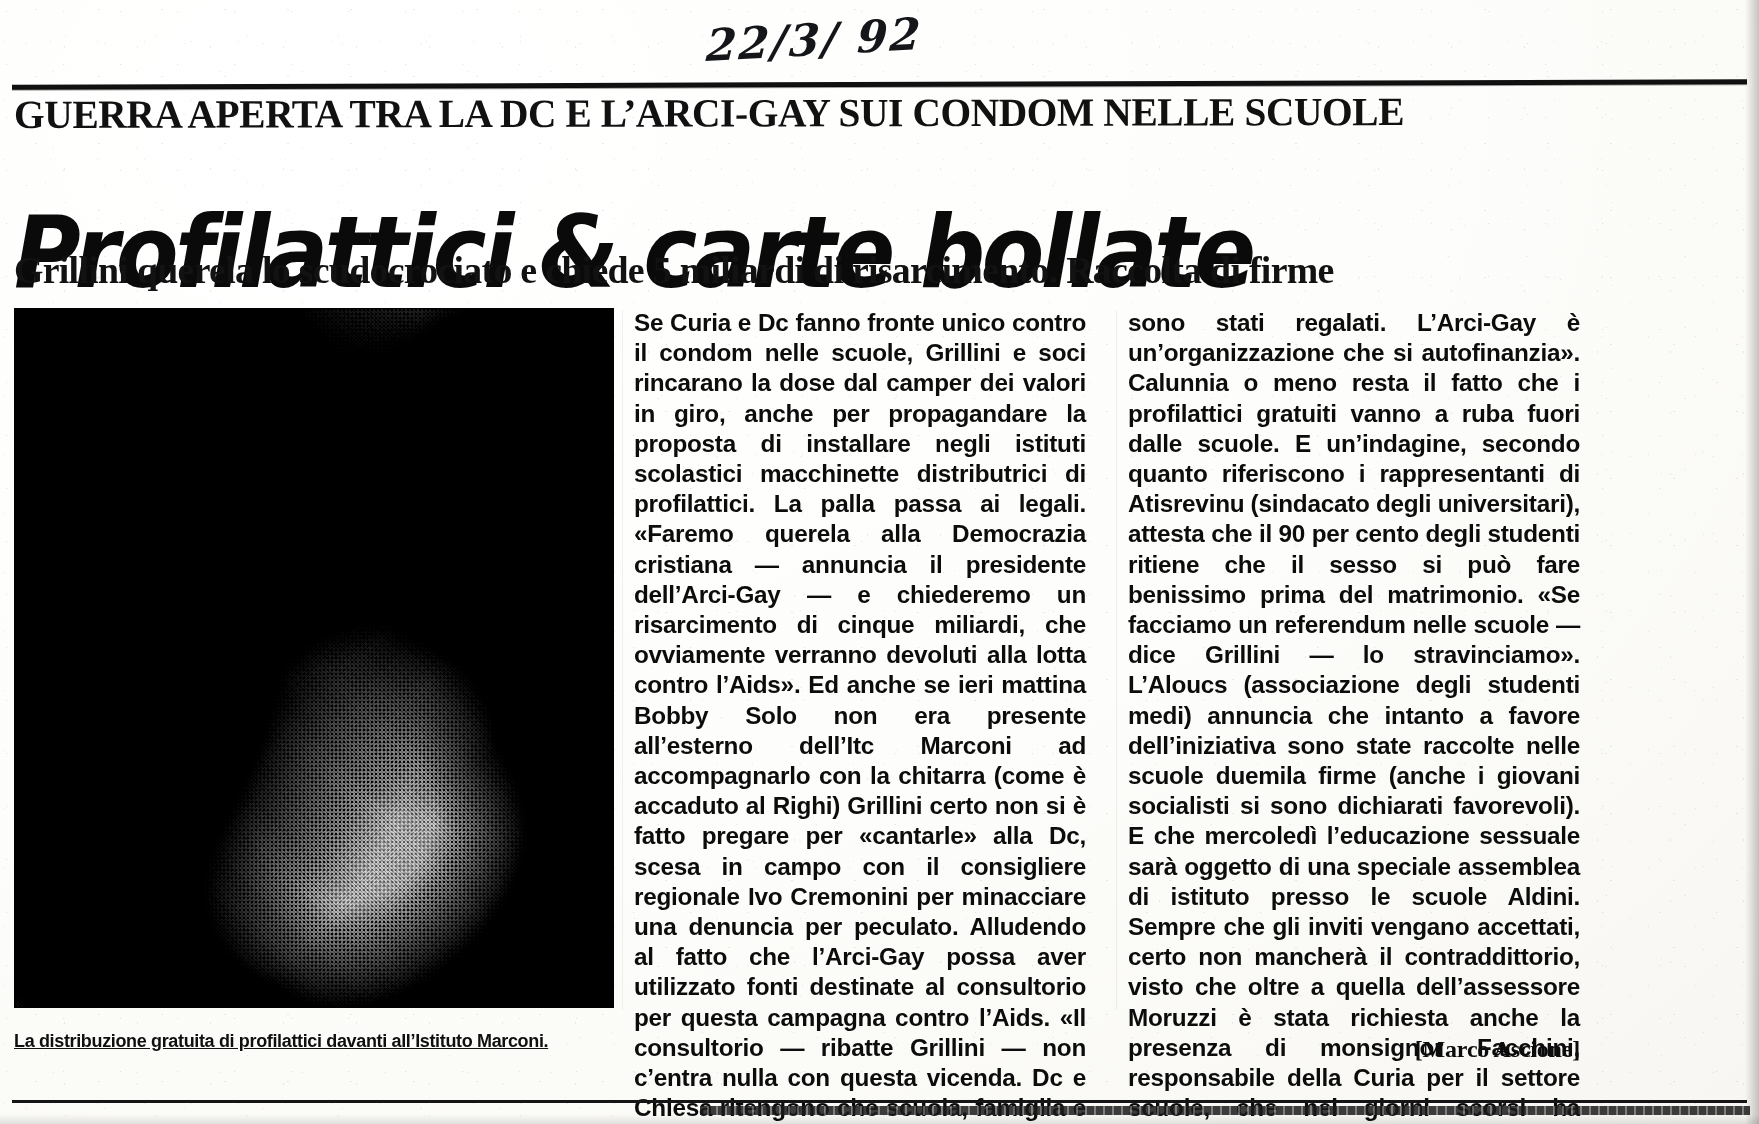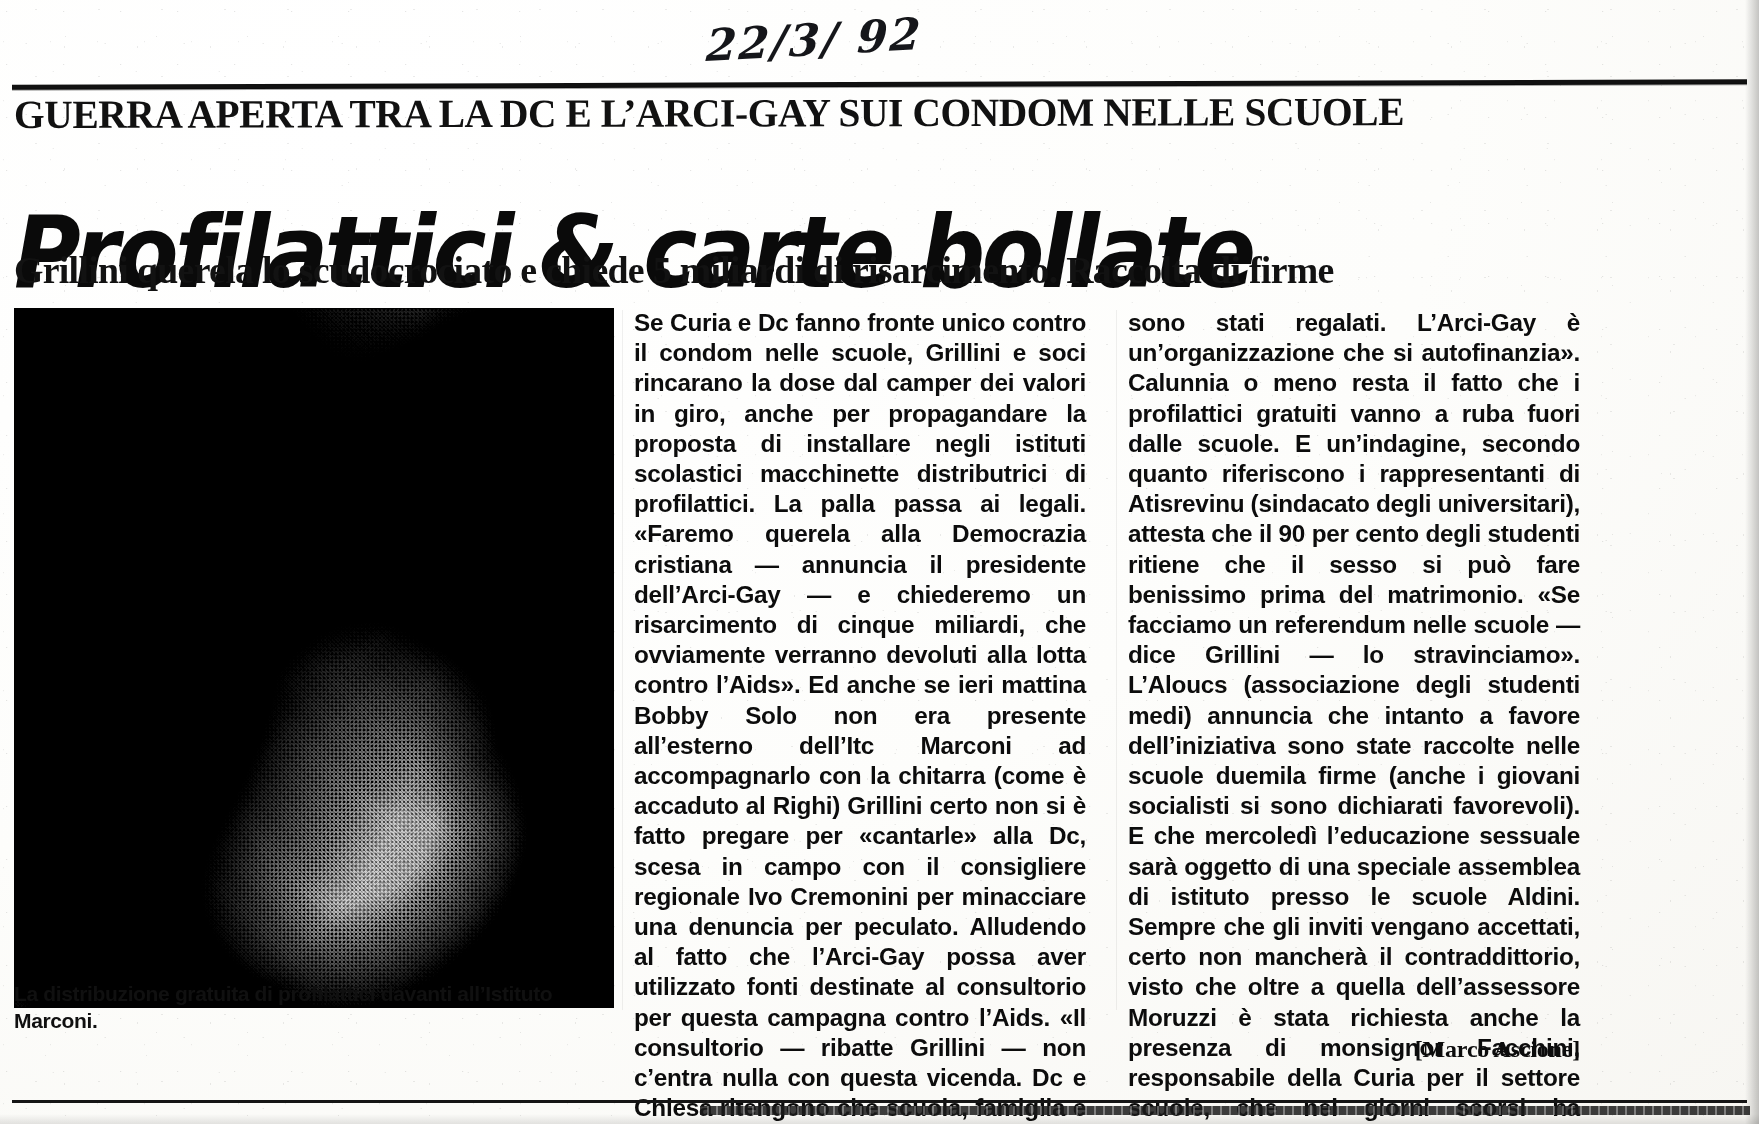--- a/index.html
+++ b/index.html
@@ -134,27 +134,28 @@
     position:absolute;inset:0;
     background-image:
       repeating-linear-gradient(45deg, rgba(0,0,0,.30) 0 1px, rgba(255,255,255,.14) 1px 2.6px),
       repeating-linear-gradient(-45deg, rgba(0,0,0,.22) 0 1px, rgba(255,255,255,.10) 1px 2.6px);
     mix-blend-mode:multiply;
     opacity:.55;
   }
 
   
   #caption{
-    position:absolute;left:4px;top:680px;width:600px;
+    position:absolute;left:4px;top:728px;width:600px;
     font-family:"Liberation Sans", sans-serif;
     font-weight:700;
-    font-size:21px;
+    font-size:18px;
     line-height:27px;
     letter-spacing:-0.35px;
     color:#101010;
+    text-decoration:underline;
   }
 
   
   .col{
     position:absolute;top:8px;width:452px;
     font-family:"Liberation Sans", sans-serif;
     font-weight:700;
     font-size:24.3px;
     line-height:30.2px;
     letter-spacing:-0.25px;

